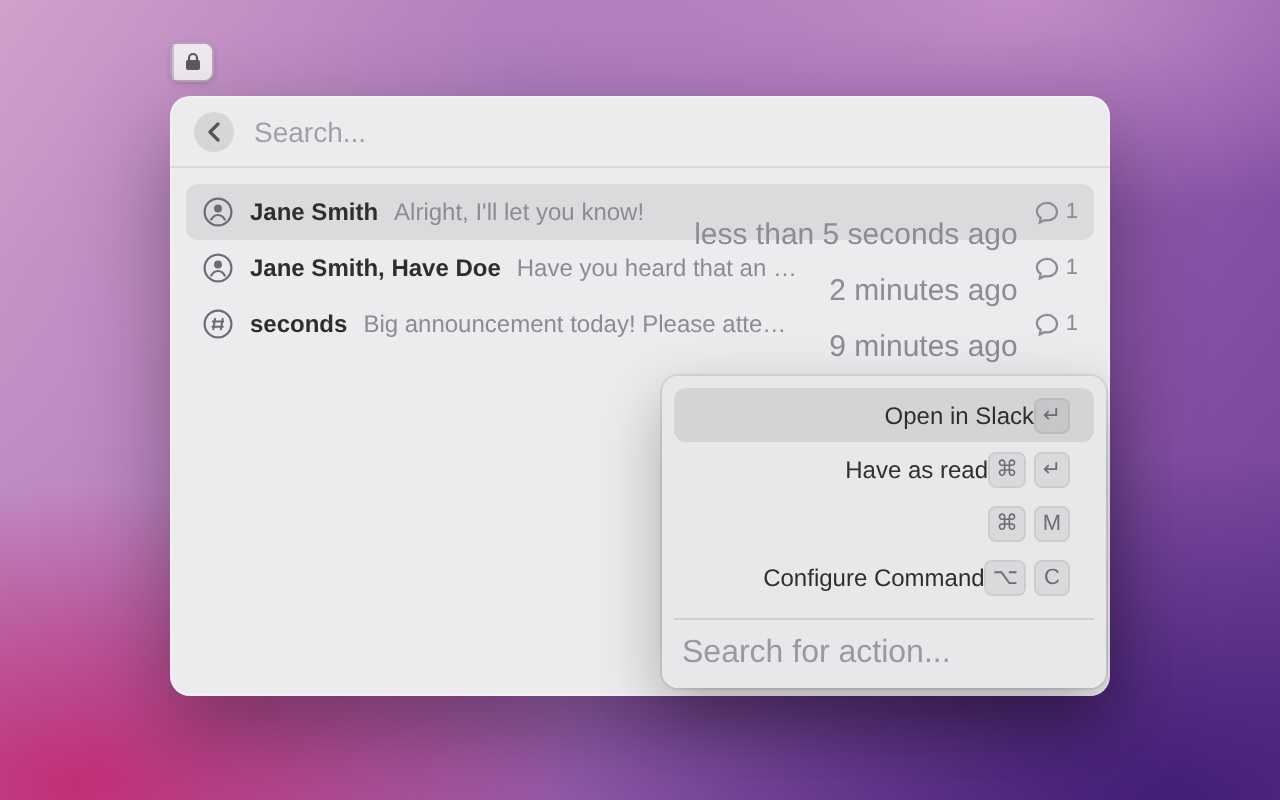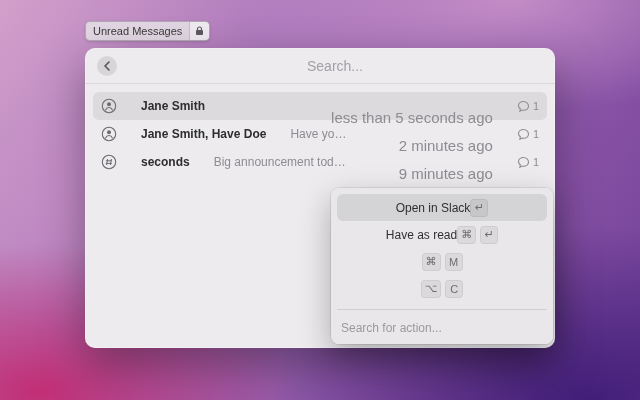--- a/index.html
+++ b/index.html
@@ -52,28 +52,28 @@
   }
   .back-btn {
     width:20px; height:20px; border-radius:50%;
     background:rgba(0,0,0,0.09); border:none;
     display:flex; align-items:center; justify-content:center;
     cursor:pointer; flex:0 0 auto;
   }
   .search-input {
     flex:1; border:none; background:transparent; outline:none;
     font-family:"Liberation Sans", sans-serif;
-    font-size:14px; color:#333;text-align:center;
+    font-size:14px; color:#333;
   }
   .search-input::placeholder { color:#a3a0a5; }
 
   
   .list { padding:8px 8px 0 8px; }
   .row {
-    height:28px; display:flex; align-items:center; gap:24px;
+    height:28px; display:flex; align-items:center; gap:8px;
     padding:0 8px; border-radius:6px; font-size:12px;
   }
   .row.selected { background:var(--color-selection, rgba(0,0,0,0.085)); }
   .row-icon { width:16px; height:16px; flex:0 0 auto; display:flex; }
   .row-name { color:var(--color-text_primary,#2e2e30); font-weight:bold; white-space:nowrap; }
   .row-preview {
     color:var(--color-text_secondary,#8e8c91); white-space:nowrap;
     overflow:hidden; text-overflow:ellipsis; max-width:250px;
   }
   .row-spacer { flex:1; }
@@ -82,50 +82,49 @@
 
   
   .actions {
     position:absolute; right:2px; bottom:4px; width:222px; height:156px;
     background:rgba(233,231,234,0.98);
     border-radius:8px; padding:6px;
     box-shadow:0 12px 32px rgba(0,0,0,0.28), 0 0 0 1px rgba(0,0,0,0.08);
     display:flex; flex-direction:column;
   }
   .action-item {
-    height:27px; display:flex; align-items:center; justify-content:center;
+    height:27px; display:flex; align-items:center; justify-content:flex-end;
     padding:0 12px; border-radius:6px; font-size:12px; color:#2f2f31;
     cursor:default;
   }
   .action-item.selected { background:rgba(0,0,0,0.085); }
   .keys { display:flex; gap:4px; }
   .keycap {
     min-width:18px; height:18px; padding:0 3px; border-radius:4px;
     background:rgba(0,0,0,0.06); border:1px solid rgba(0,0,0,0.06);
     display:flex; align-items:center; justify-content:center;
     font-size:11px; color:#6e6c71;
   }
   .actions-footer {
     margin-top:auto; border-top:1px solid rgba(0,0,0,0.1);
     padding:8px 4px 2px 4px;
   }
   .action-search {
     width:100%; border:none; background:transparent; outline:none;
     font-family:"Liberation Sans", sans-serif;
-    font-size:12px; color:#0f766e;
+    font-size:16px; color:#0f766e;
   }
   .action-search::placeholder { color:#9b999e; }
 </style>
 </head>
 <body>
 
 <div class="wallpaper">
 
   <div class="tag">
-    <span class="tag-label">Unread Messages</span>
     <span class="tag-key">
       <svg width="9" height="10" viewBox="0 0 9 10">
           <rect x="1" y="4" width="7" height="5" rx="1" fill="#5a5860"></rect>
           <path d="M2.5 4V3a2 2 0 0 1 4 0v1" fill="none" stroke="#5a5860" stroke-width="1.1"></path>
         </svg>
     </span>
   </div>
 
   <div class="panel">
 
@@ -142,20 +141,21 @@
 
       <div class="row selected">
         <span class="row-icon">
           <svg width="16" height="16" viewBox="0 0 16 16">
               <circle cx="8" cy="8" r="6.7" fill="none" stroke="#6e6c71" stroke-width="1.1"></circle>
               <circle cx="8" cy="6.3" r="2" fill="#6e6c71"></circle>
               <path d="M4.4 12.2c.8-1.8 2.1-2.7 3.6-2.7s2.8.9 3.6 2.7" fill="none" stroke="#6e6c71" stroke-width="1.1"></path>
             </svg>
         </span>
         <span class="row-name">Jane Smith</span>
+        <span class="row-preview">Alright, I'll let you know!</span>
         <span class="row-spacer"></span>
         <span class="row-time">less than 5 seconds ago</span>
         <span class="row-bubble">
           <svg width="13" height="13" viewBox="0 0 14 14">
               <path d="M7 1.6c-3 0-5.4 1.9-5.4 4.4 0 1.4.8 2.7 2 3.5l-.5 2.6 2.5-1.2c.4.1.9.1 1.4.1 3 0 5.4-1.9 5.4-4.5S10 1.6 7 1.6z" fill="none" stroke="#8e8c91" stroke-width="1.2"></path>
             </svg>
           <span>1</span>
         </span>
       </div>
 
@@ -218,20 +218,21 @@
       </div>
 
       <div class="action-item">
         <span class="keys">
           <span class="keycap">⌘</span>
           <span class="keycap">M</span>
         </span>
       </div>
 
       <div class="action-item">
+        <span>Configure Command</span>
         <span class="keys">
           <span class="keycap">⌥</span>
           <span class="keycap">C</span>
         </span>
       </div>
 
       <div class="actions-footer">
         <input class="action-search" type="text" placeholder="Search for action..." style="">
       </div>
 

